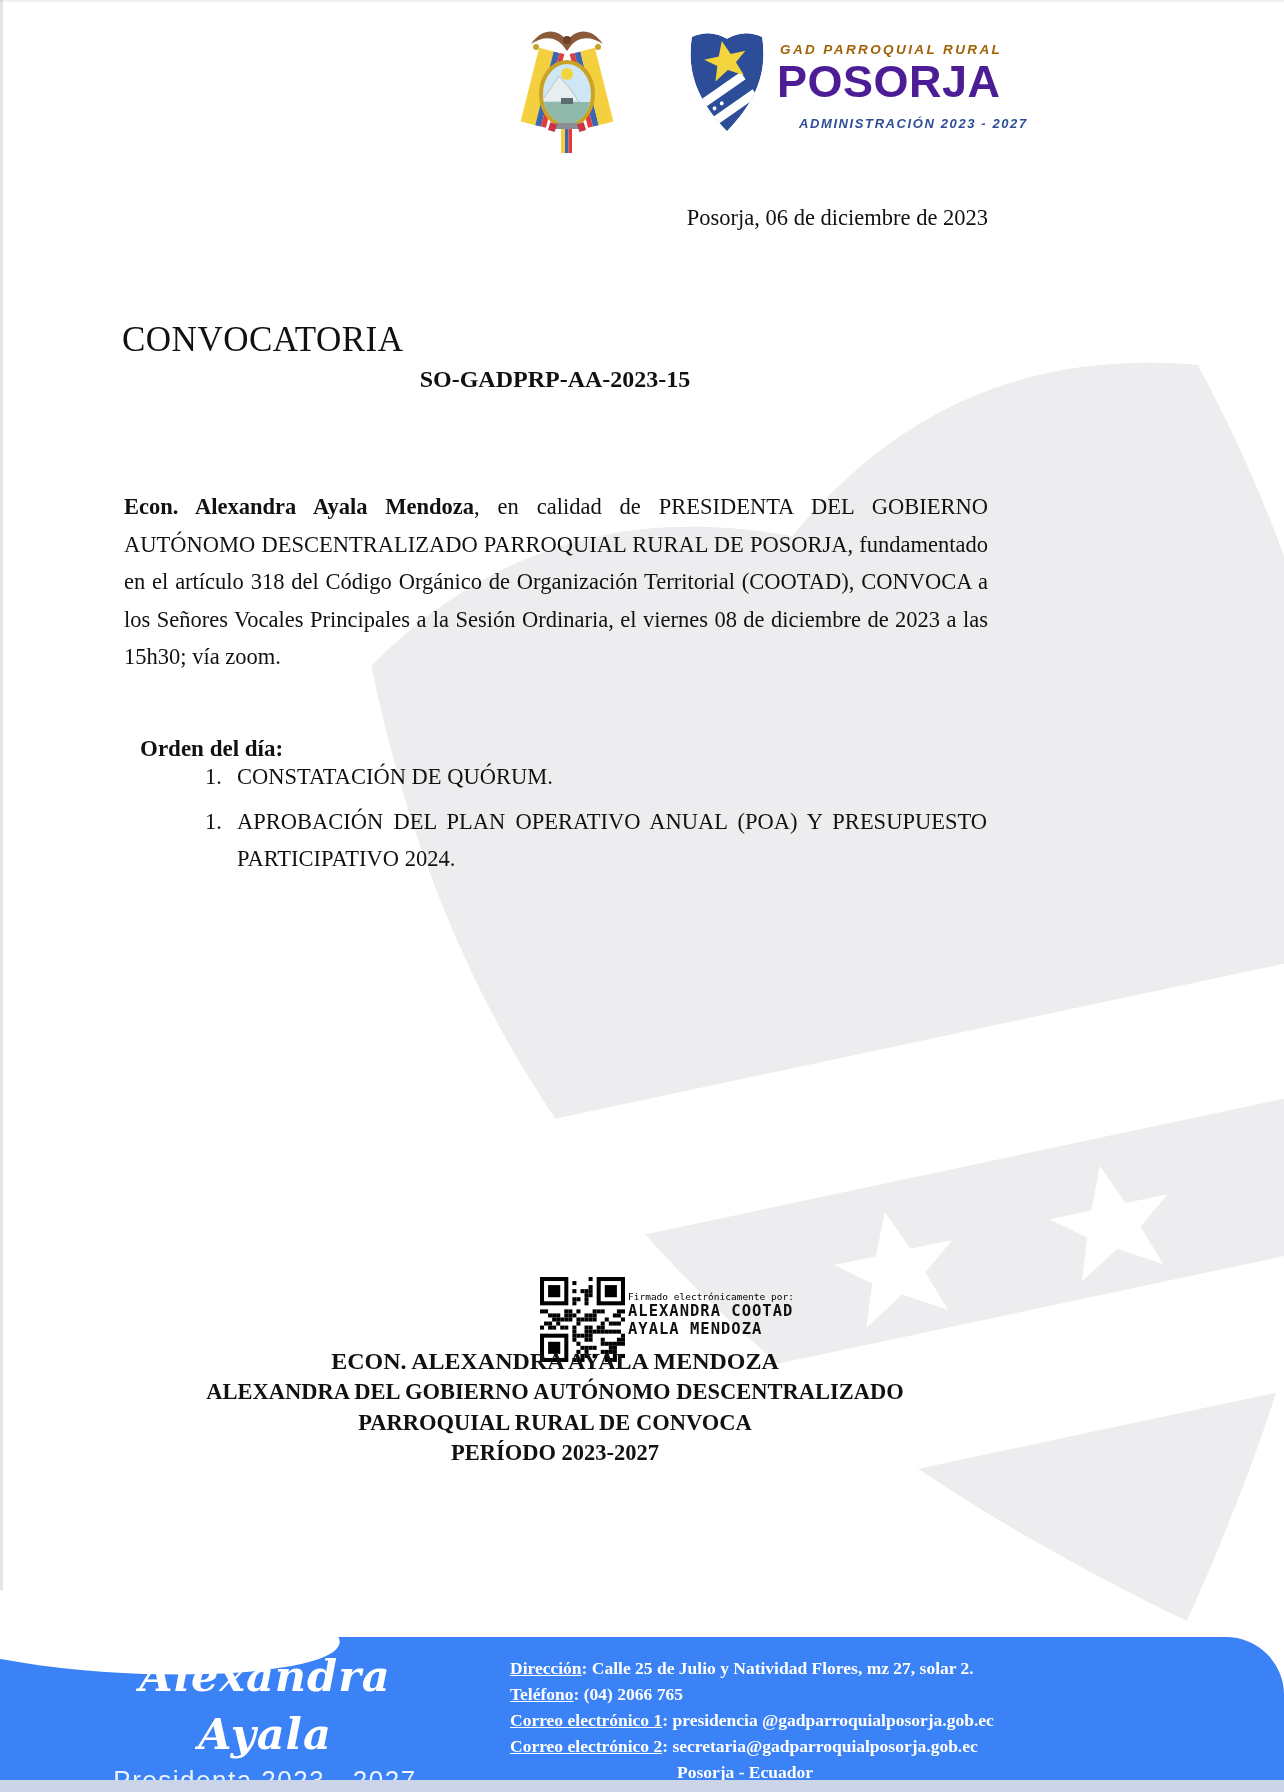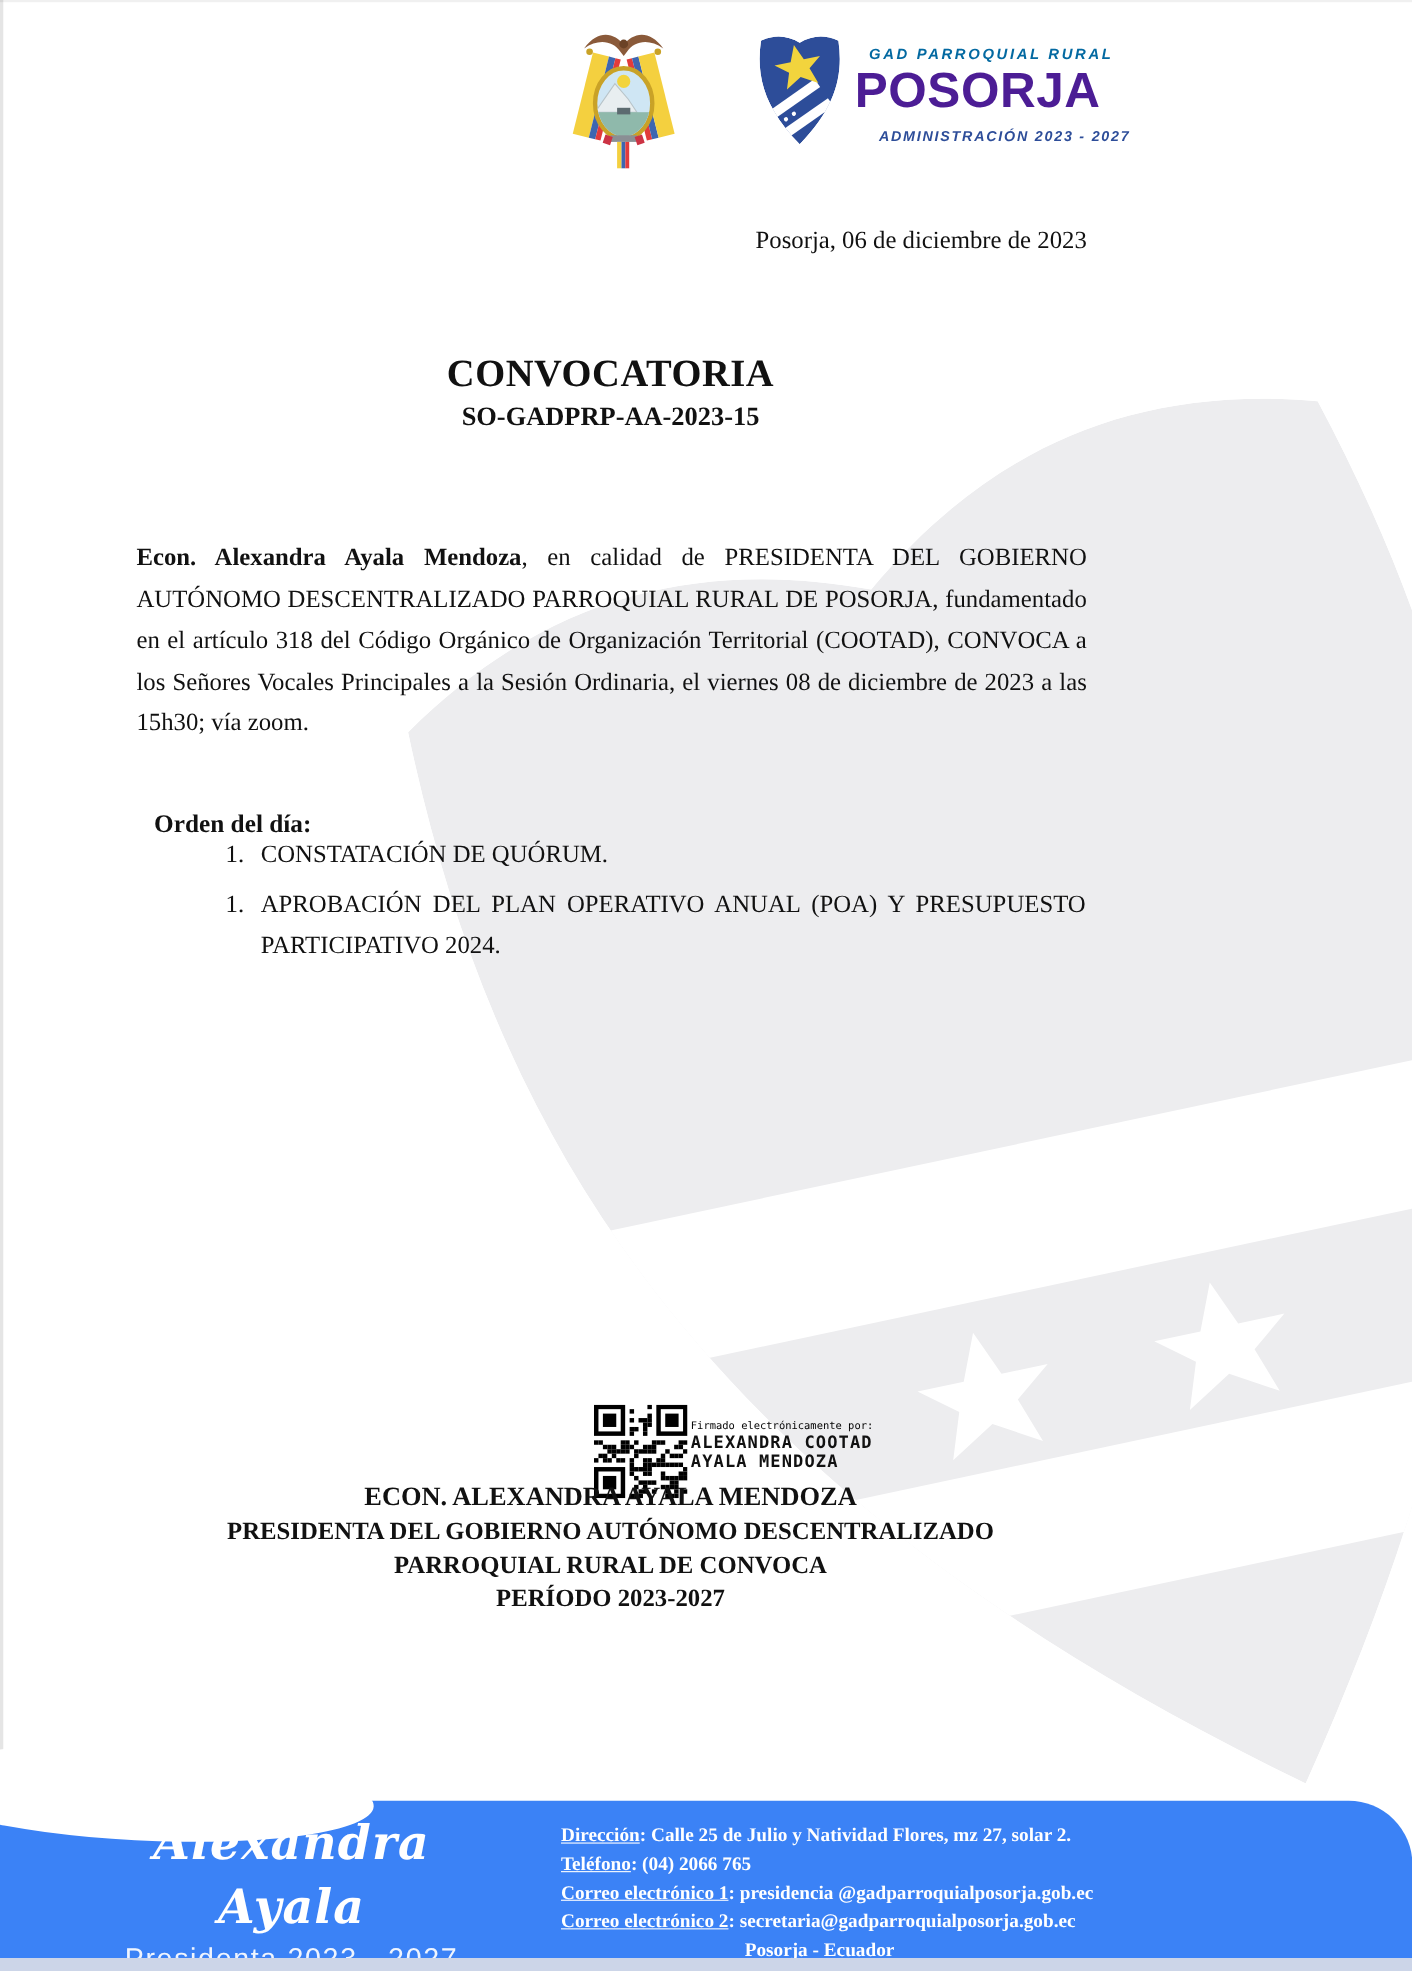--- a/index.html
+++ b/index.html
@@ -9,29 +9,29 @@
   }
   .page-edge-left{position:absolute;left:0;top:0;width:3px;height:100%;background:rgba(0,0,0,.10);}
   .page-edge-top{position:absolute;left:0;top:0;width:100%;height:2px;background:rgba(0,0,0,.06);}
   .watermark{position:absolute;left:0;top:0;pointer-events:none;}
 
   
   .coat{position:absolute;left:513px;top:20px;}
   .plogo{position:absolute;left:683px;top:28px;width:310px;height:118px;}
   .plogo .shield{position:absolute;left:0;top:0;}
   .plogo .l1{position:absolute;left:97px;top:14px;font-family:"Liberation Sans",sans-serif;
-    font-weight:bold;font-style:italic;font-size:13.5px;letter-spacing:2.4px;color:#0369a1;white-space:nowrap;margin-left:10px;}
+    font-weight:bold;font-style:italic;font-size:13.5px;letter-spacing:2.4px;color:#a16207;white-space:nowrap;}
   .plogo .l2{position:absolute;left:94px;top:28px;font-family:"Liberation Sans",sans-serif;
     font-weight:bold;font-size:45px;letter-spacing:.5px;color:#4c1d95;white-space:nowrap;}
   .plogo .l3{position:absolute;left:84px;top:88px;width:226px;text-align:center;font-family:"Liberation Sans",sans-serif;
     font-weight:bold;font-style:italic;font-size:13px;letter-spacing:1.6px;color:#2d4d99;white-space:nowrap;margin-left:32px;}
 
   .doc{position:absolute;left:122px;top:0;width:868px;}
   .date-line{position:absolute;left:0;top:205px;width:866px;text-align:right;font-size:22.5px;}
-  .title{position:absolute;left:0;top:320px;width:866px;text-align:center;font-size:35px;font-weight:bold;letter-spacing:.5px;}
+  .title{position:absolute;left:0;top:320px;width:866px;text-align:left;font-size:35px;font-weight:normal;letter-spacing:.5px;}
   .doc-code{position:absolute;left:0;top:366px;width:866px;text-align:center;font-size:24px;font-weight:bold;}
   .para{position:absolute;left:2px;top:488px;width:864px;font-size:22.5px;line-height:37.5px;text-align:justify;}
   .agenda-head{position:absolute;left:18px;top:736px;font-size:23px;font-weight:bold;}
   .agenda-item{position:absolute;left:83px;font-size:22.5px;line-height:37px;}
   .agenda-item .num{position:absolute;left:0;top:0;}
   .agenda-item .txt{display:block;margin-left:32px;width:750px;text-align:justify;}
   .item-0{top:758px;}
   .item-1{top:803px;}
 
   
@@ -291,21 +291,21 @@
           <rect x="8" y="64" width="12" height="12" fill="#000"></rect>
         </svg>
       <div class="stxt">
         <div class="s0">Firmado electrónicamente por:</div>
         <div class="s1">ALEXANDRA COOTAD</div>
         <div class="s2">AYALA MENDOZA</div>
       </div>
     </div>
 
     <div class="sig sig-name">ECON. ALEXANDRA AYALA MENDOZA</div>
-    <div class="sig sig-t1">PRESIDENTA DEL GOBIERNO AUTÓNOMO DESCENTRALIZADO</div>
+    <div class="sig sig-t1">ALEXANDRA DEL GOBIERNO AUTÓNOMO DESCENTRALIZADO</div>
     <div class="sig sig-t2">PARROQUIAL RURAL DE CONVOCA</div>
     <div class="sig sig-t3">PERÍODO 2023-2027</div>
   </div>
 
   <div class="footer">
     <div class="f-left">
       <div class="f-script">Alexandra Ayala</div>
       <div class="f-role">Presidenta 2023 - 2027</div>
 
     </div>

